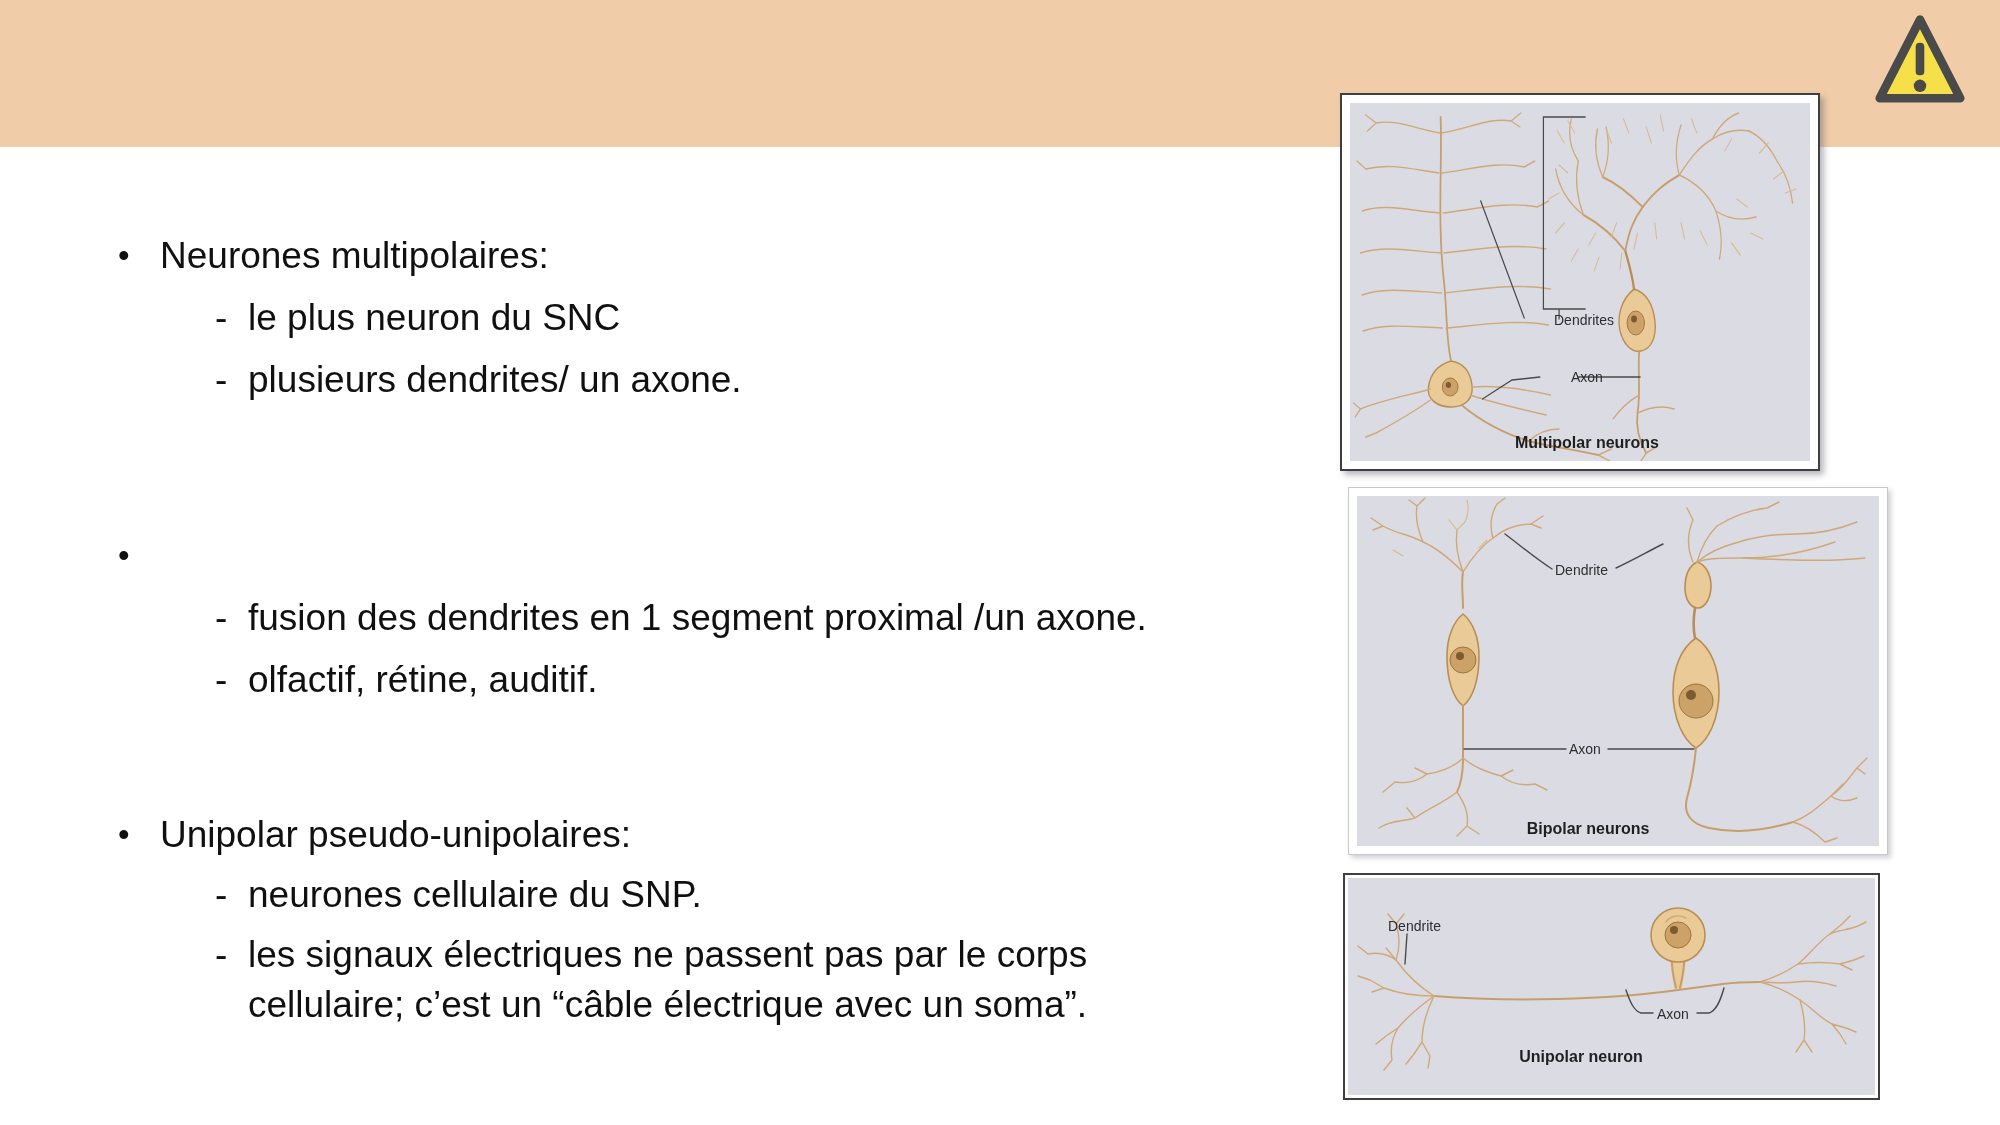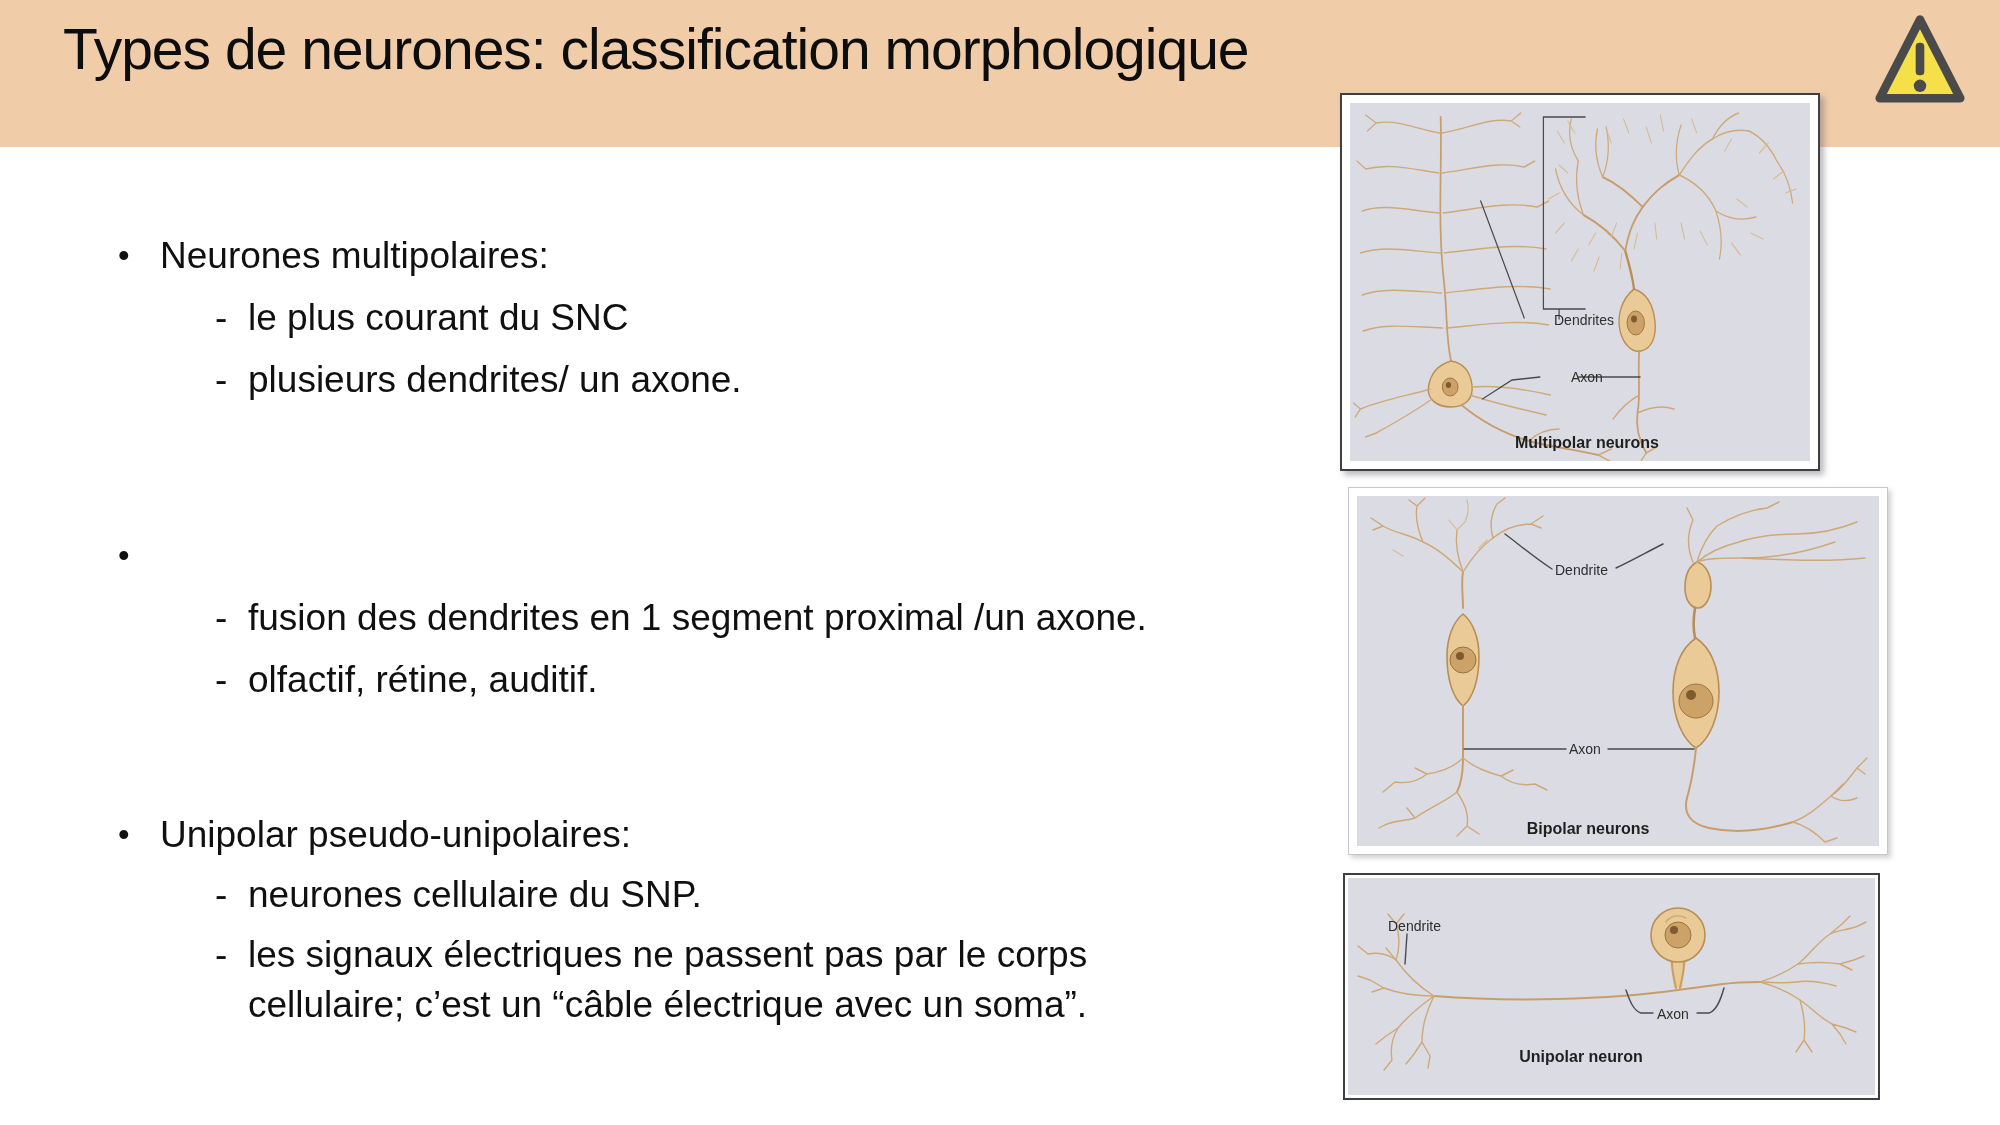--- a/index.html
+++ b/index.html
@@ -43,37 +43,36 @@
   .nk {fill:none;stroke:#B98E55;stroke-width:2.6;stroke-linecap:round;}
   .soma{fill:#EACA96;stroke:#B98E55;stroke-width:1.6;}
   .nuc {fill:#CDA268;stroke:#9A7440;stroke-width:1;}
   .dot {fill:#7E5B2E;stroke:none;}
   .ld  {fill:none;stroke:#4a4a4a;stroke-width:1.4;stroke-linecap:round;}
 </style>
 </head>
 <body>
 
 <div class="header">
-  <div class="title">Types de neurones: classification morphologique</div>
   <div class="warn">
     <svg viewBox="0 0 96 104">
       <path d="M48 8 L90 90 L6 90 Z" fill="#F5E04A" stroke="#4A4A4A" stroke-width="9" stroke-linejoin="round"></path>
       <rect x="43.5" y="32" width="9" height="34" rx="4" fill="#4A4A4A"></rect>
       <circle cx="48" cy="77" r="6.5" fill="#4A4A4A"></circle>
     </svg>
   </div>
 </div>
 
 <div class="row main" id="r1">
   <span class="mk">•</span>
   <span class="tx">Neurones multipolaires:</span>
 </div>
 <div class="row sub" id="r2">
   <span class="mk">-</span>
-  <span class="tx">le plus courant du SNC</span>
+  <span class="tx">le plus neuron du SNC</span>
 </div>
 <div class="row sub" id="r3">
   <span class="mk">-</span>
   <span class="tx">plusieurs dendrites/ un axone.</span>
 </div>
 
 <div class="row main" id="r4">
   <span class="mk">•</span>
 </div>
 <div class="row sub" id="r5">

